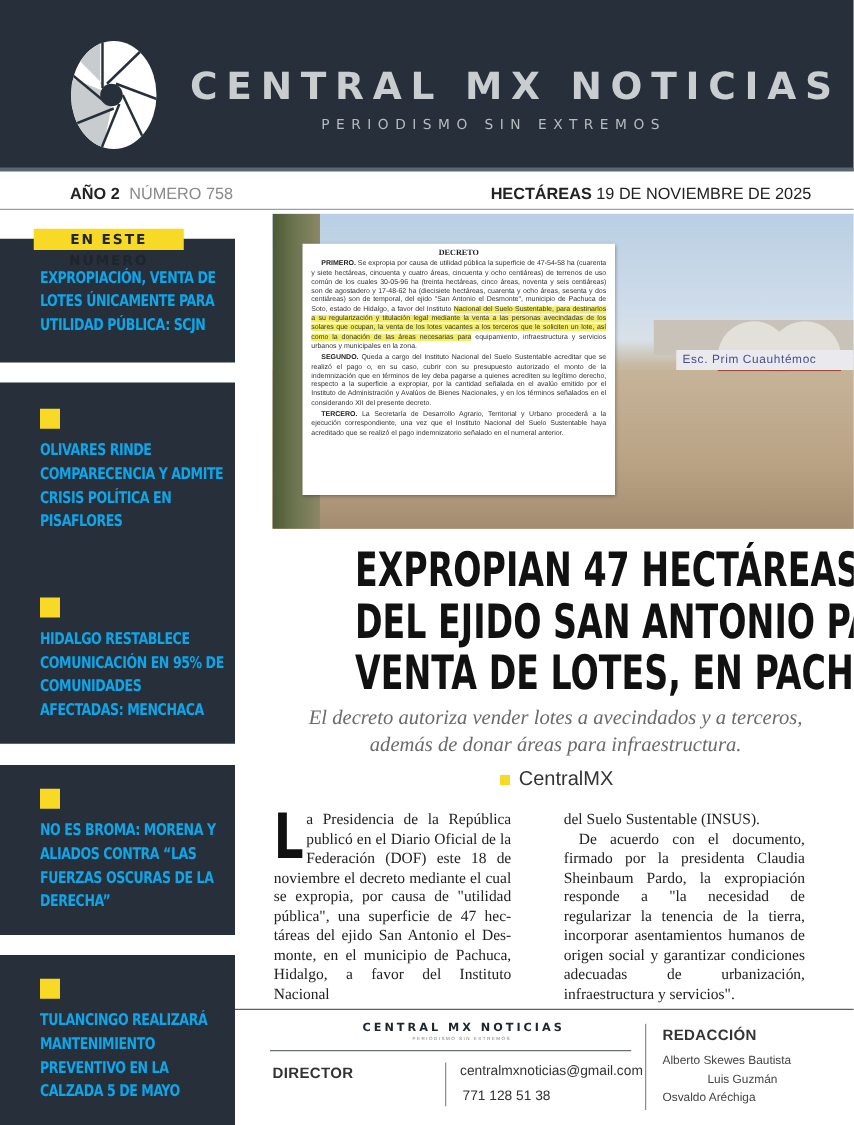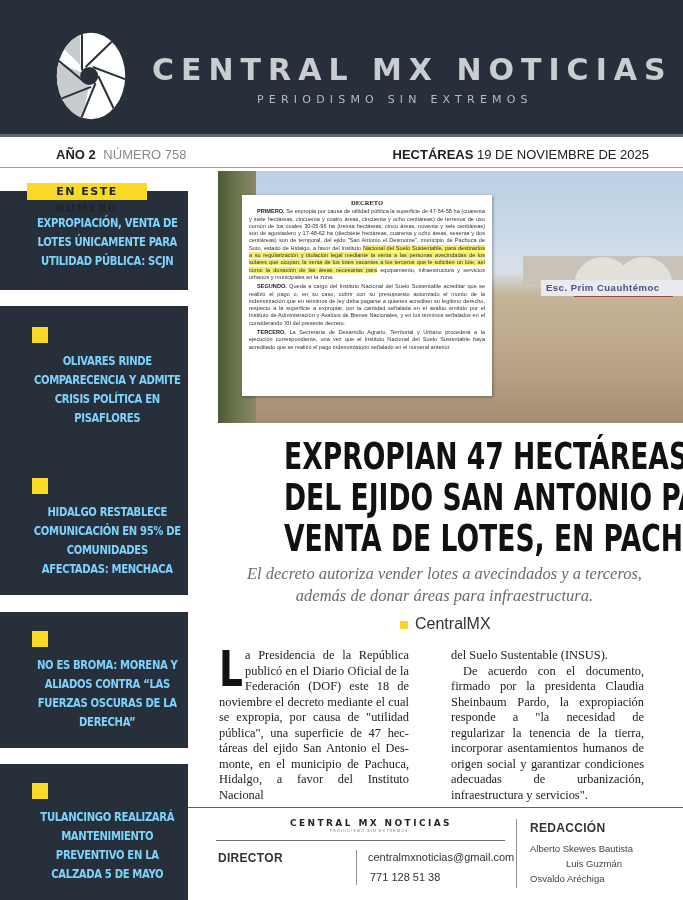--- a/index.html
+++ b/index.html
@@ -15,34 +15,34 @@
 
   
   .issue { position: absolute; left: 56px; top: 147px; font-size: 13px; color: #222; white-space: nowrap; }
   .issue b { font-weight: bold; }
   .issue .num { color: #8a8a8a; margin-left: 4px; }
   .date { position: absolute; right: 34px; top: 147px; font-size: 13px; color: #222; white-space: nowrap; }
   .date b { font-weight: bold; }
   .date-rule { position: absolute; left: 0; top: 167px; width: 683px; height: 1px; background: #9aa0a6; }
 
   
-  .side-card { position: absolute; left: 0; width: 188px; background: #27303a; color: #7dd3fc; text-align: center; }
+  .side-card { position: absolute; left: 0; width: 188px; background: #27303a; color: #0ea5e9; }
   .side-label { position: absolute; left: 27px; top: 183px; width: 120px; height: 17px; background: #f7d926; color: #1e252c; font-family: "DejaVu Sans", sans-serif; font-weight: bold; font-size: 11px; letter-spacing: 1.5px; text-align: center; line-height: 17px; z-index: 2; }
   .side-card .title { position: absolute; left: 32px; right: 8px; font-family: "DejaVu Sans", sans-serif; font-weight: bold; font-stretch: condensed; font-size: 13px; line-height: 19px; letter-spacing: -0.4px; text-transform: uppercase; transform: scaleX(0.86); transform-origin: left top; width: 175px; }
   .side-card .square { position: absolute; left: 32px; width: 16px; height: 16px; background: #f7d926; }
 
   
   .photo { position: absolute; left: 218px; top: 171px; width: 465px; height: 252px; overflow: hidden;
     background: linear-gradient(180deg, #b9cfe3 0%, #cfdcea 30%, #d9e1e7 40%, #c7b9a2 48%, #b9a386 70%, #a68d70 100%); }
   .photo .trees { position: absolute; left: 0; top: 0; width: 38px; height: 252px;
     background: linear-gradient(90deg, #4c5a35 0%, #6e7651 50%, #8c8766 100%); }
   .photo .building { position: absolute; left: 305px; top: 85px; width: 160px; height: 28px; background: #c9c2b8; }
   .photo .dome { position: absolute; top: 86px; width: 58px; height: 40px; border-radius: 29px 29px 0 0; background: #e3e0da; border-bottom: 14px solid #9a4a3a; }
   .photo .wall { position: absolute; left: 323px; top: 109px; width: 142px; height: 16px; background: #e9e9ee; }
-  .photo .wall-text { position: absolute; left: 328px; top: 109px; font-size: 9.5px; font-weight: bold; color: #4a4f86; letter-spacing: 0.5px; white-space: nowrap; line-height: 16px; }
+  .photo .wall-text { position: absolute; left: 328px; top: 109px; font-size: 9.5px; font-weight: normal; color: #4a4f86; letter-spacing: 0.5px; white-space: nowrap; line-height: 16px; }
   .photo .ground { position: absolute; left: 0; top: 125px; width: 465px; height: 127px;
     background: linear-gradient(180deg, #c6b499 0%, #b9a284 60%, #a48c70 100%); }
 
   .decree { position: absolute; left: 242px; top: 195px; width: 250px; height: 201px; background: #ffffff; box-shadow: 1px 1px 3px rgba(0,0,0,0.35); padding: 4px 7px; font-size: 5.6px; line-height: 7.3px; color: #333; text-align: justify; }
   .decree h4 { font-family: "Liberation Serif", serif; font-size: 6.5px; text-align: center; margin-bottom: 2px; color: #222; }
   .decree p { text-indent: 8px; margin-bottom: 2px; }
   .decree b { color: #222; }
   .decree mark { background: #f5ee6a; color: #333; }
   .headline-wrap { position: absolute; left: 218px; top: 436px; width: 440px; height: 125px; overflow: visible; }
   .headline-wrap .line { display: block; text-align: center; font-family: "DejaVu Sans", sans-serif; font-weight: bold; font-size: 38px; line-height: 41px; color: #111; white-space: nowrap; transform: scaleX(0.7); transform-origin: center; }

